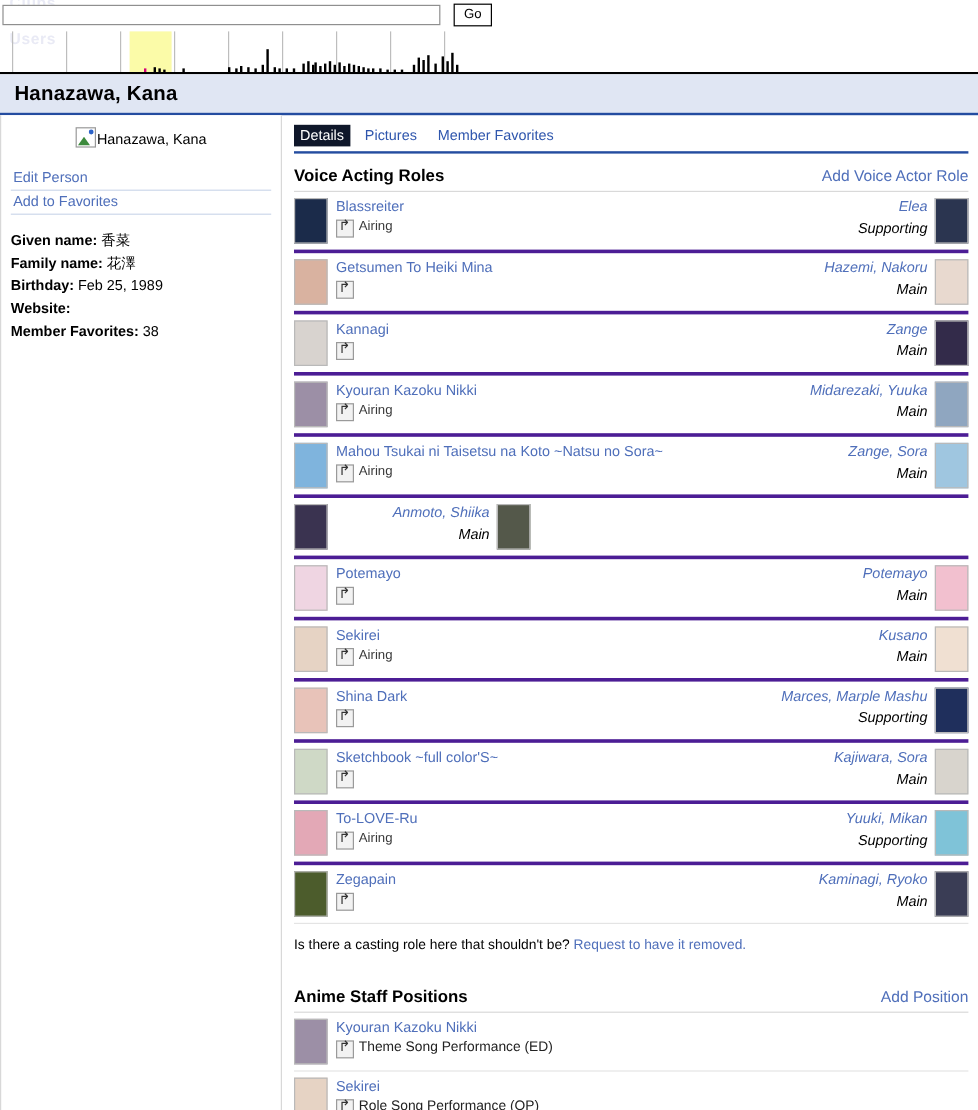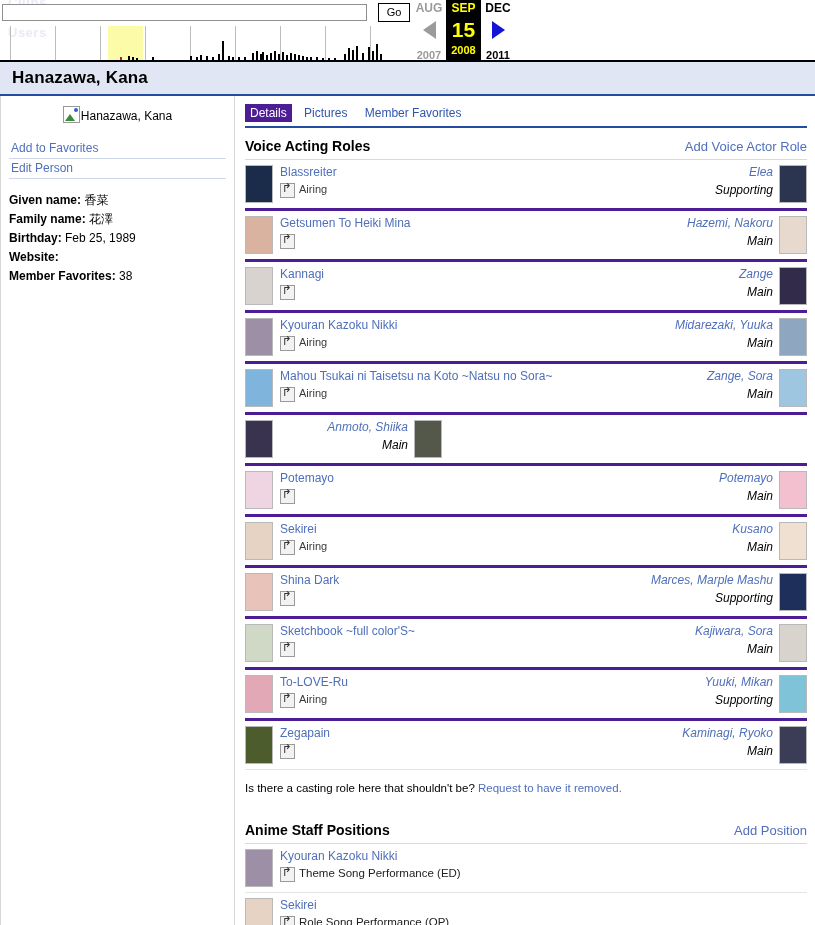--- a/index.html
+++ b/index.html
@@ -113,21 +113,21 @@
   #info-list .val{color:#000;}
 
   
   #content{flex:1;padding:8px 8px 0 10px;box-sizing:border-box;}
 
   #tabs{padding:0 0 4px 0;border-bottom:2px solid #244ca0;margin-bottom:10px;}
   .tab{
     display:inline-block;font-size:12px;color:#2f56ad;text-decoration:none;
     padding:2px 5px;margin-right:4px;
   }
-  .tab.active{background:#4c1d95;color:#fff;}
+  .tab.active{background:#0f172a;color:#fff;}
 
   .sec-head{
     display:flex;justify-content:space-between;align-items:baseline;
     border-bottom:1px solid #d9d9d9;padding-bottom:5px;margin-bottom:0;
   }
   .sec-head h2{margin:0;font-size:14px;font-weight:bold;color:#000;}
   .sec-head a{font-size:13px;color:#4f6fba;text-decoration:none;}
 
   .row{
     display:flex;align-items:flex-start;
@@ -233,58 +233,37 @@
       <div class="bar" style="left: 352px; height: 10px;"></div>
       <div class="bar" style="left: 356px; height: 14px;"></div>
       <div class="bar" style="left: 362px; height: 7px;"></div>
       <div class="bar" style="left: 368px; height: 13px;"></div>
       <div class="bar" style="left: 372px; height: 9px;"></div>
       <div class="bar" style="left: 376px; height: 16px;"></div>
       <div class="bar" style="left: 380px; height: 6px;"></div>
       <div class="bar pink" style="left: 120px; height: 3px;"></div>
     </div>
 
-  <div id="wb-dates">
-    <div class="d-col" id="d-prev">
-      <div class="d-mon">AUG</div>
-      <div class="d-mid">
-          <div class="arrow-l"></div>
-        </div>
-      <div class="d-yr">2007</div>
-    </div>
-    <div class="d-col" id="d-cur">
-      <div class="d-mon">SEP</div>
-      <div class="d-mid">15</div>
-      <div class="d-yr">2008</div>
-    </div>
-    <div class="d-col" id="d-next">
-      <div class="d-mon">DEC</div>
-      <div class="d-mid">
-          <div class="arrow-r"></div>
-        </div>
-      <div class="d-yr">2011</div>
-    </div>
-  </div>
   <div id="wb-blackbar"></div>
 </div>
 
 <div id="page">
 
   <div id="titlebar">
     <h1>Hanazawa, Kana</h1>
   </div>
 
   <div id="body-wrap">
 
     <div id="sidebar">
       <div id="person-img">
         <span class="broken-img"></span><span>Hanazawa, Kana</span>
       </div>
+      <a class="side-link" href="#">Edit Person</a>
       <a class="side-link" href="#">Add to Favorites</a>
-      <a class="side-link" href="#">Edit Person</a>
 
       <div id="info-list">
         <div>
           <span class="lbl">Given name:</span>
           <span class="val">香菜</span>
         </div>
         <div>
           <span class="lbl">Family name:</span>
           <span class="val">花澤</span>
         </div>

